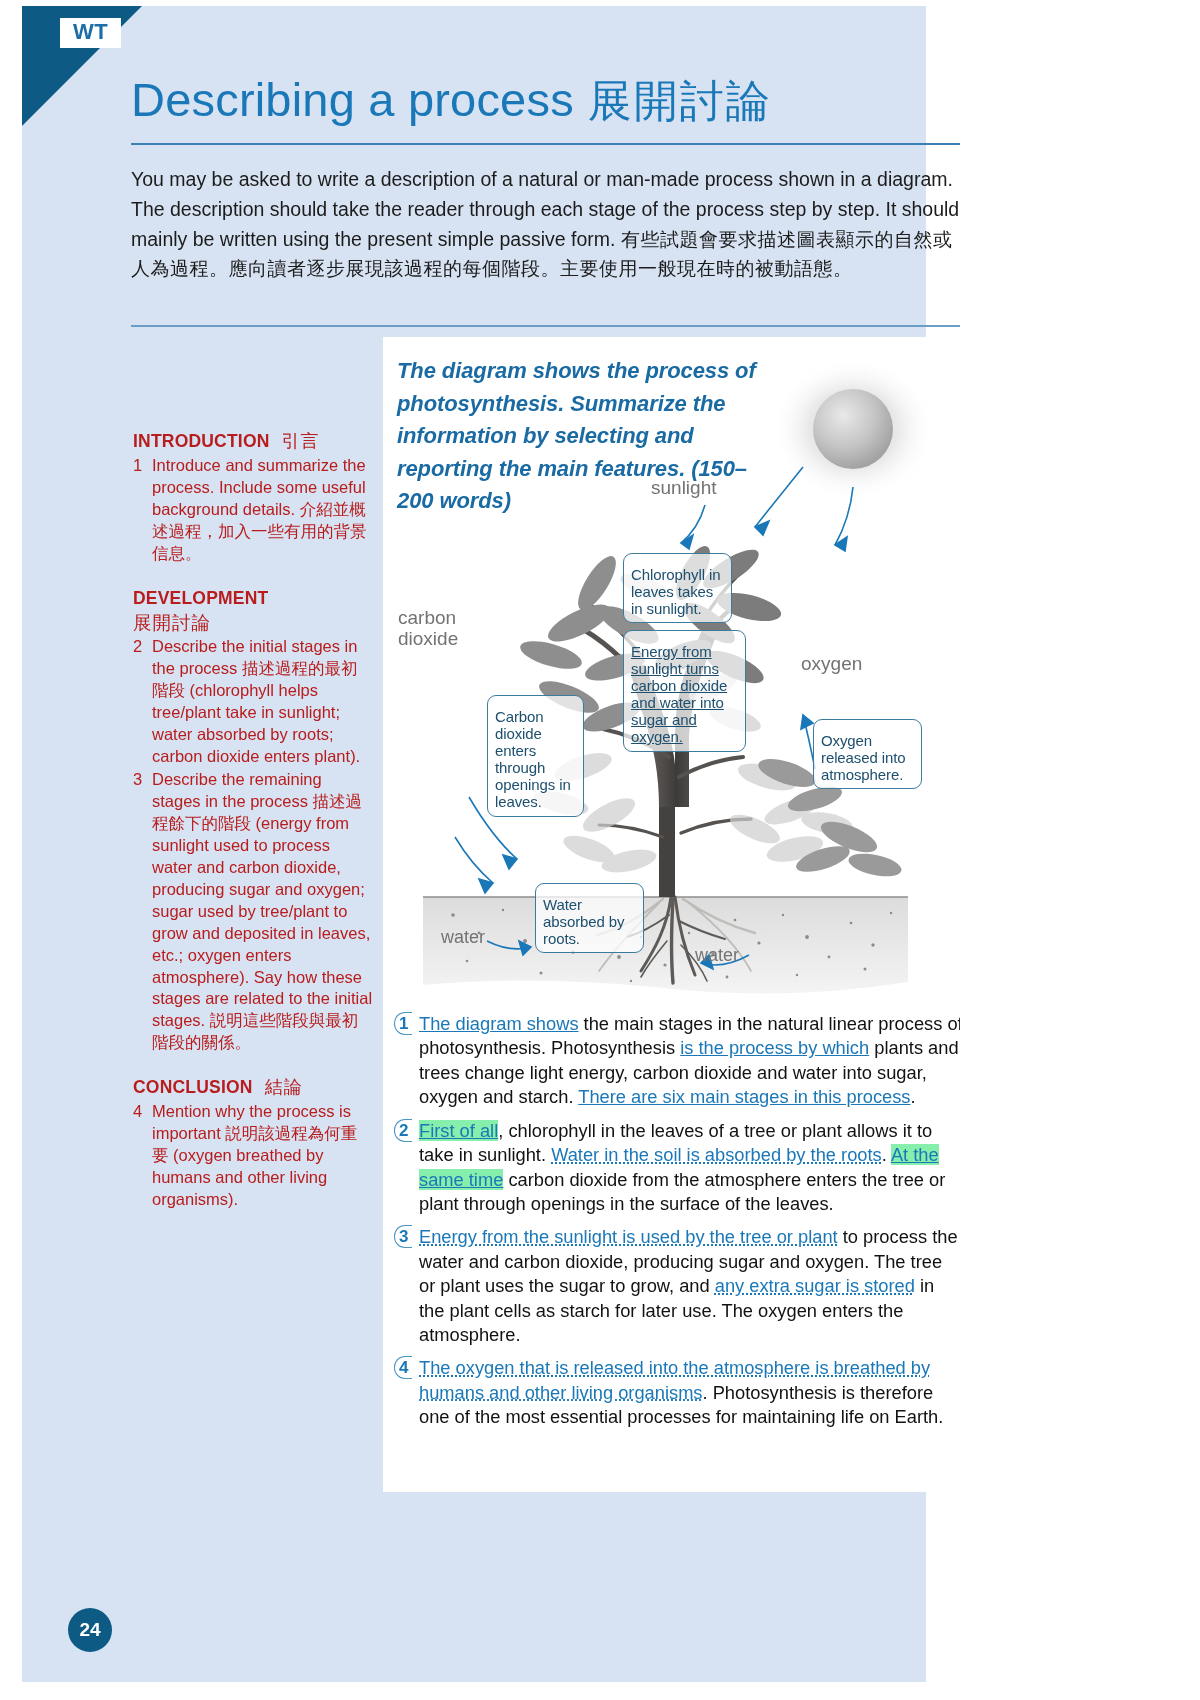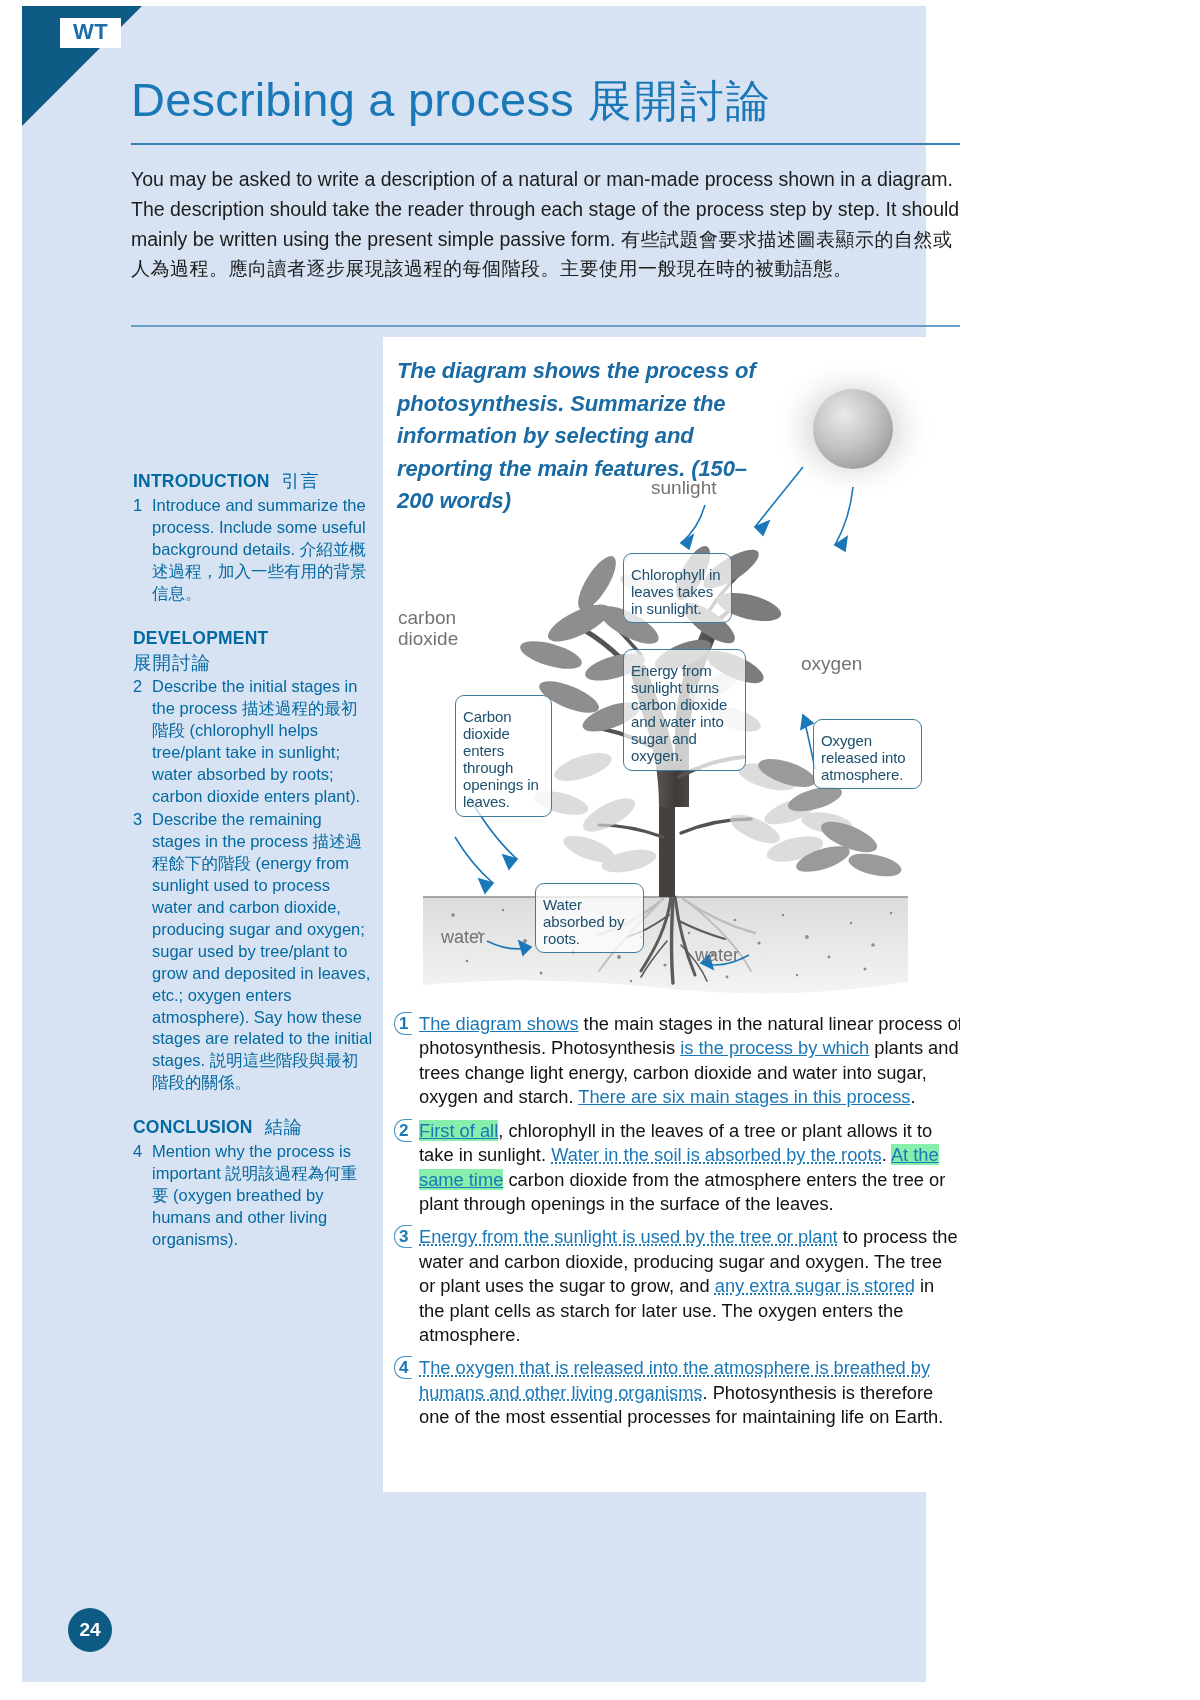--- a/index.html
+++ b/index.html
@@ -60,21 +60,21 @@
   }
   .intro .cjk{font-size:19px;letter-spacing:.5px;}
 
   .mid-rule{
     position:absolute;top:325px;left:131px;width:835px;height:1.5px;background:#6a9ec7;
   }
 
   
   .sidebar{
     position:absolute;top:430px;left:133px;width:240px;
-    font-size:16.5px;line-height:1.33;color:#0369a1;margin-top:40px;
+    font-size:16.5px;line-height:1.33;color:#b91c1c;
   }
   .sb-head{font-weight:bold;font-size:17.5px;letter-spacing:.2px;margin-bottom:1px;}
   .sb-head .cjk{font-weight:normal;font-size:18px;margin-left:6px;letter-spacing:1px;}
   .sb-head-cjk{font-size:18.5px;letter-spacing:1px;margin-bottom:1px;}
   .sb-item{display:flex;margin-top:1px;}
   .sb-num{width:19px;flex:0 0 19px;}
   .sb-text{flex:1;}
   .sb-block{margin-bottom:22px;}
   .cjk{font-family:"Liberation Sans","DejaVu Sans",sans-serif;}
 
@@ -358,22 +358,22 @@
         </g>
       </svg>
 
       <div class="dlabel" style="left:268px;top:140px;">sunlight</div>
       <div class="dlabel" style="left:15px;top:270px;width:84px;">carbon dioxide</div>
       <div class="dlabel" style="left:418px;top:316px;">oxygen</div>
       <div class="dlabel" style="left:58px;top:590px;font-size:18px;">water</div>
       <div class="dlabel" style="left:312px;top:608px;font-size:18px;">water</div>
 
       <div class="callout" style="left:240px;top:216px;width:94px;">Chlorophyll in leaves takes in sunlight.</div>
-      <div class="callout" style="left:240px;top:312px;width:108px;">Energy from sunlight turns carbon dioxide and water into sugar and oxygen.</div>
-      <div class="callout" style="left:72px;top:358px;width:82px;">Carbon dioxide enters through openings in leaves.</div>
+      <div class="callout" style="left:240px;top:293px;width:108px;text-decoration:underline;">Energy from sunlight turns carbon dioxide and water into sugar and oxygen.</div>
+      <div class="callout" style="left:104px;top:358px;width:82px;">Carbon dioxide enters through openings in leaves.</div>
       <div class="callout" style="left:430px;top:382px;width:94px;">Oxygen released into atmosphere.</div>
       <div class="callout" style="left:152px;top:546px;width:94px;">Water absorbed by roots.</div>
     </div>
 
     <div class="answer" id="answer">
         <div class="ans-item">
           <div class="ans-num"><span class="circ"></span><span>1</span></div>
           <div class="ans-body"><u class="b">The diagram shows</u><span> the main stages in the natural linear process of photosynthesis. Photosynthesis </span><u class="b">is the process by which</u><span> plants and trees change light energy, carbon dioxide and water into sugar, oxygen and starch. </span><u class="b">There are six main stages in this process</u><span>.</span></div>
         </div>
         <div class="ans-item">

